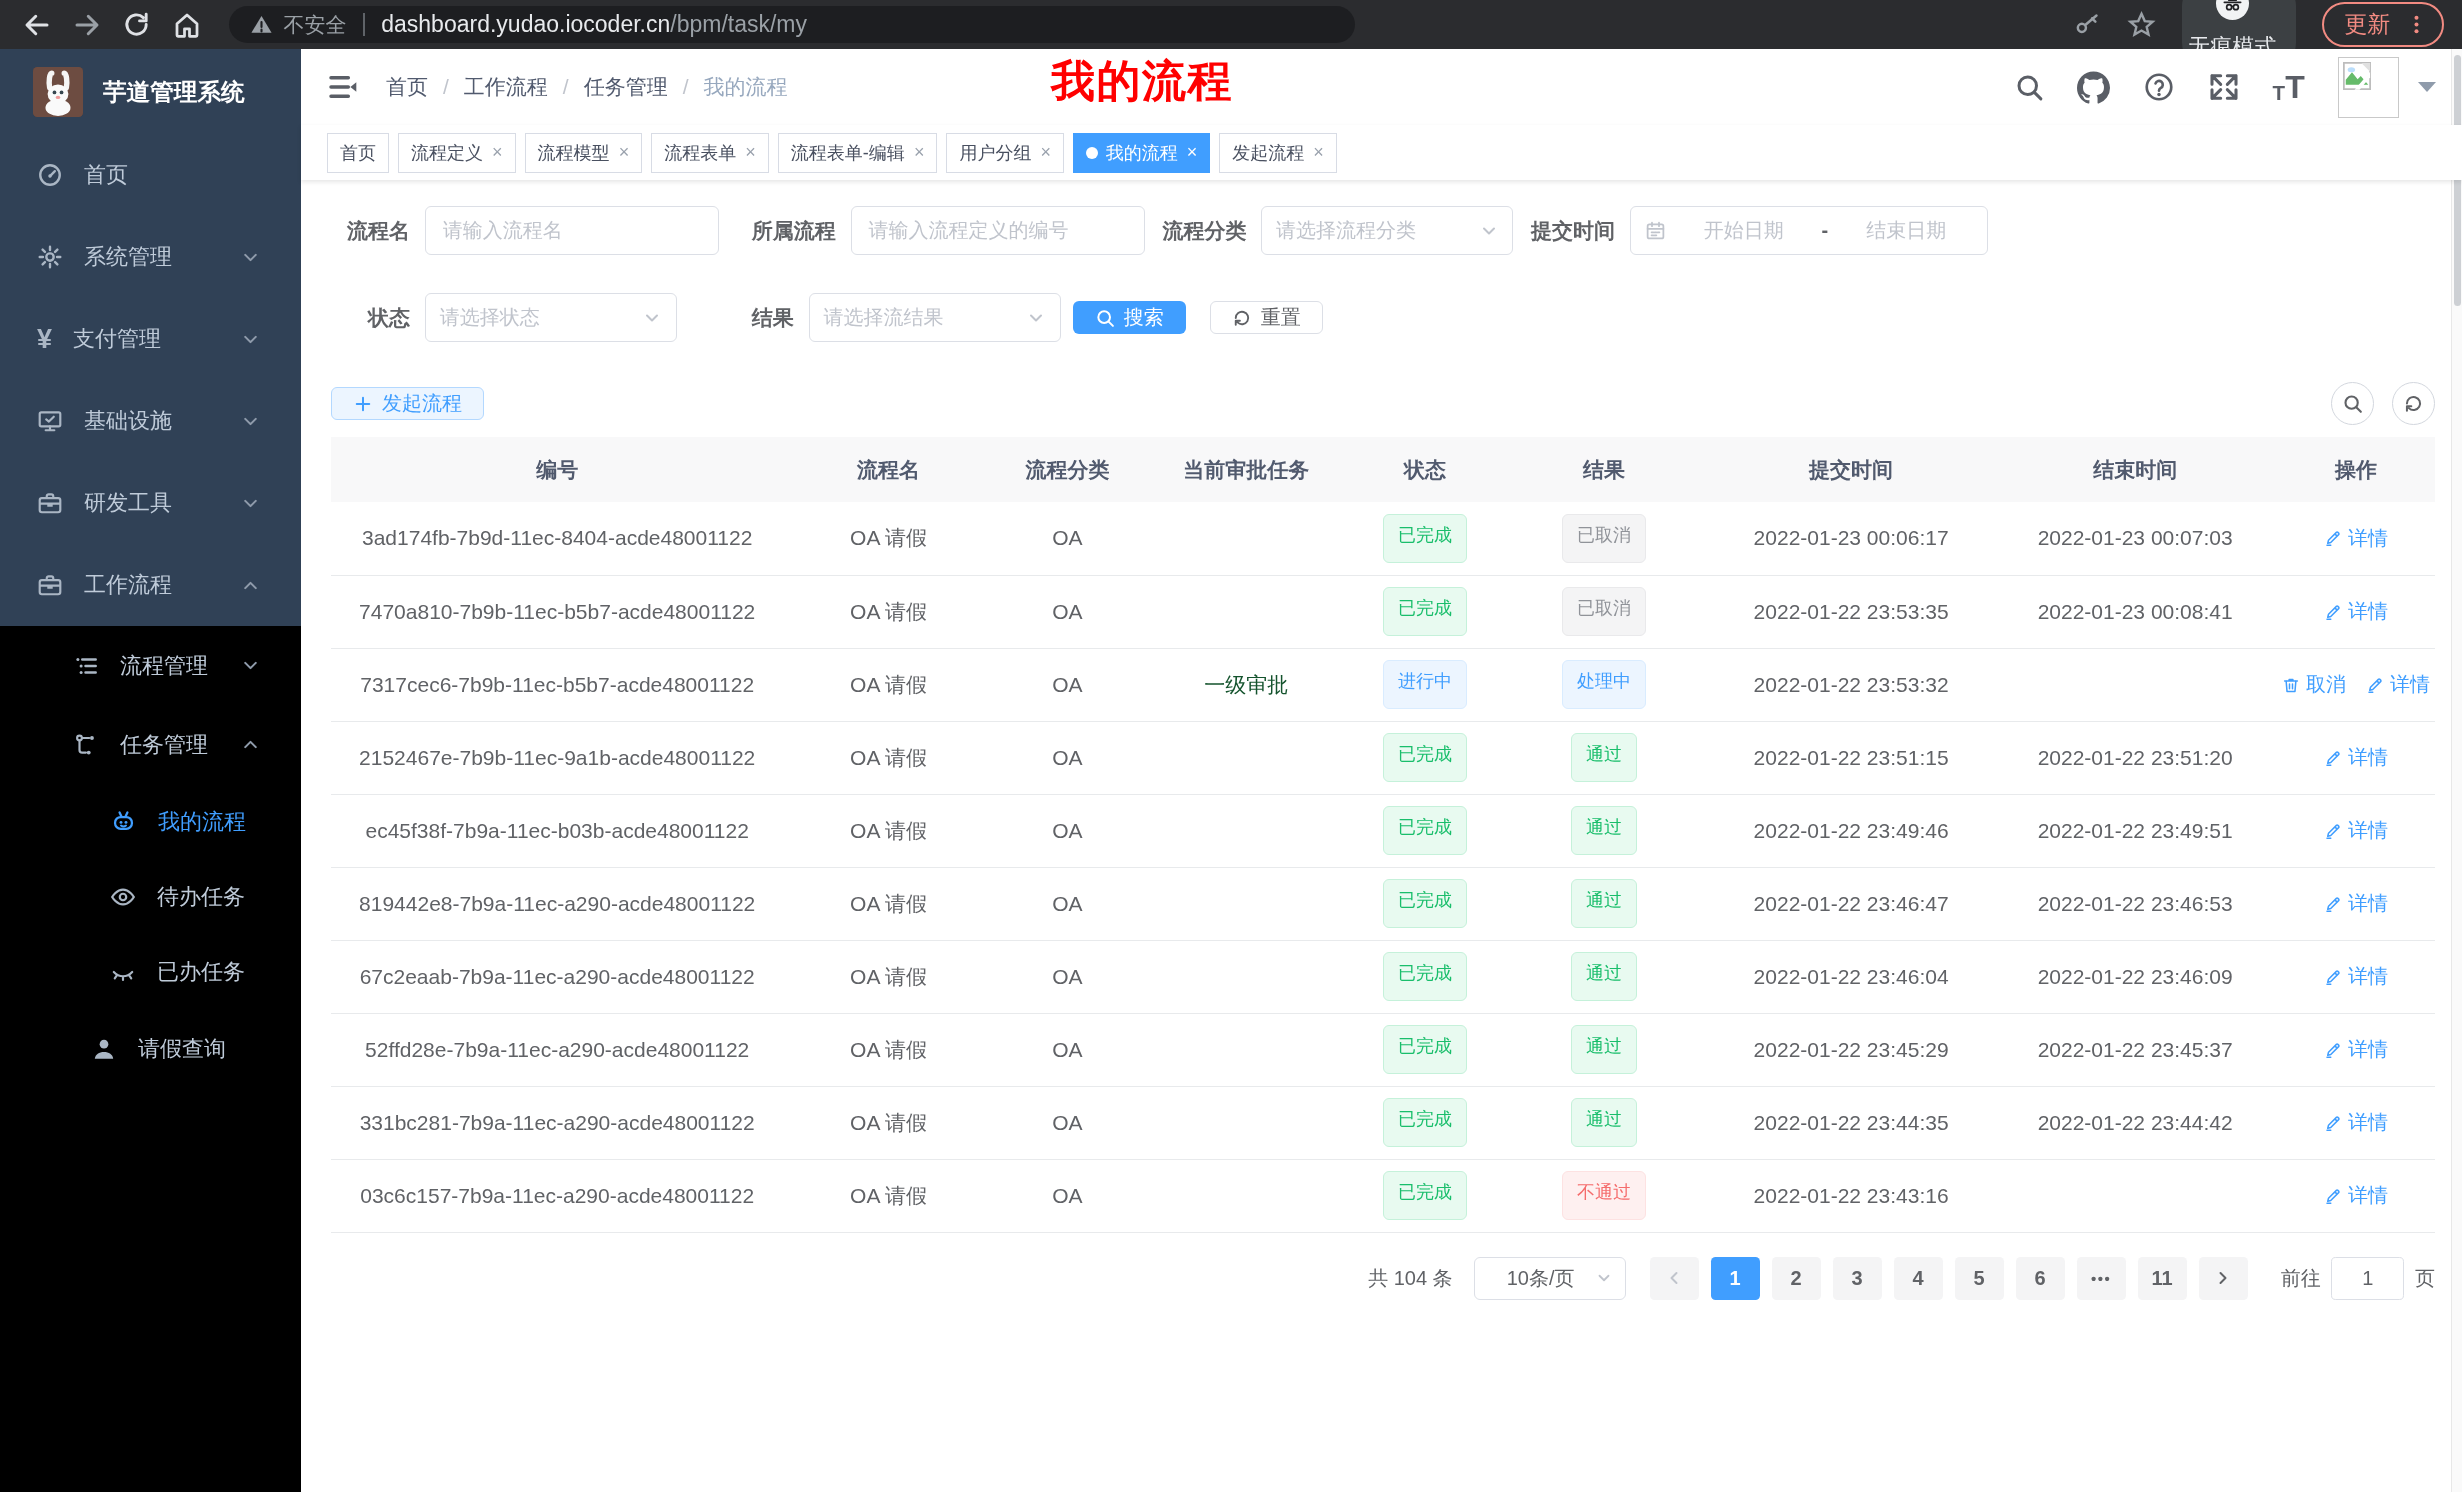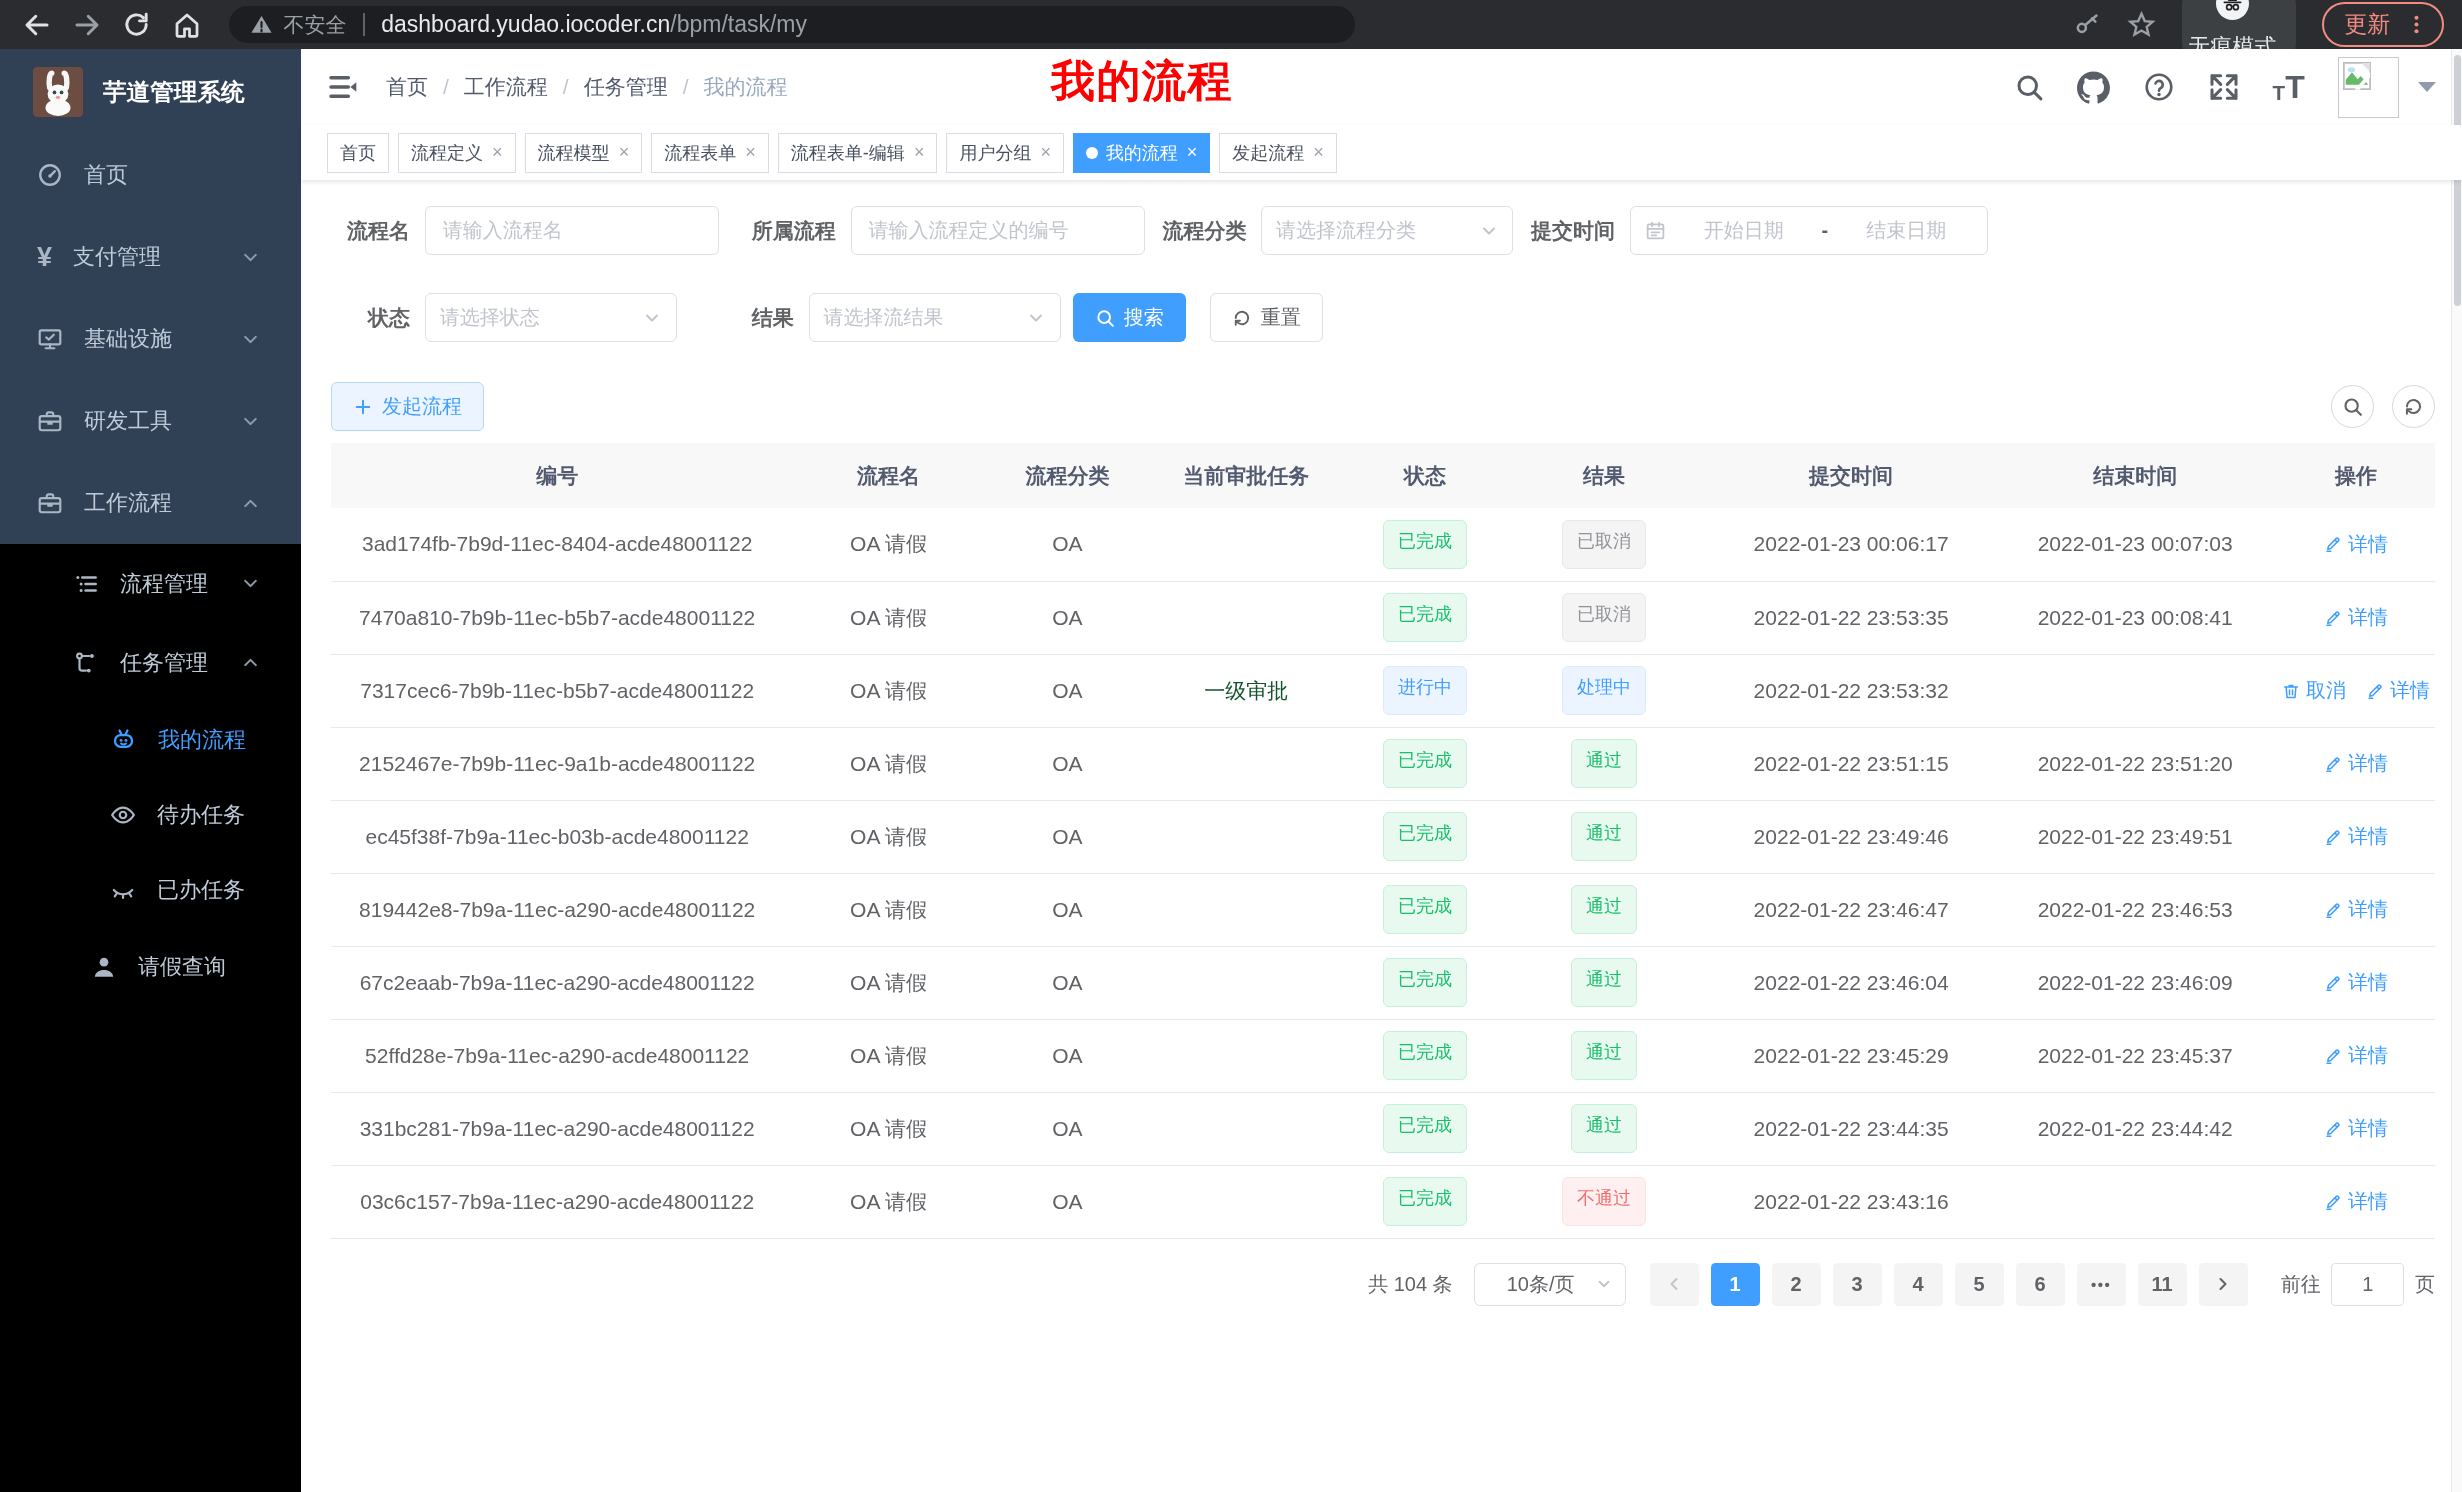--- a/index.html
+++ b/index.html
@@ -70,21 +70,21 @@
   .ctl { height:49px; border:1.5px solid #dcdfe6; border-radius:6px; background:#fff; font-size:20px; color:#606266; }
   input.ctl { width:294px; padding:0 16.7px; outline:none; }
   input.ctl::placeholder { color:#c0c4cc; }
   .select { width:252px; display:flex; align-items:center; padding:0 13.7px; cursor:pointer; }
   .select .ph { color:#c0c4cc; flex:1; }
   .select .chev { color:#c0c4cc; }
   .daterange { width:358px; display:flex; align-items:center; gap:10.7px; padding:0 13.7px; }
   .daterange .cal { color:#c0c4cc; }
   .daterange .ph { color:#c0c4cc; flex:1; text-align:center; }
   .daterange .sep { color:#606266; font-weight:600; }
-  .btn { height:49px; border-radius:6px; font-size:20px; display:inline-flex; align-items:center; gap:9px; padding:0 21px; cursor:pointer; border:1.5px solid transparent; }
+  .btn { height:33px; border-radius:6px; font-size:20px; display:inline-flex; align-items:center; gap:9px; padding:0 21px; cursor:pointer; border:1.5px solid transparent; }
   .btn-primary { background:#409eff; color:#fff; margin-left:12px; }
   .btn-default { background:#fff; border-color:#dcdfe6; color:#606266; margin-left:24px; }
   .btn-plain { background:#ecf5ff; border-color:#b3d8ff; color:#409eff; }
   .toolbar { margin-top:40px; display:flex; align-items:center; }
   .round-group { margin-left:auto; display:flex; gap:18px; }
   .round-btn { width:43px; height:43px; border-radius:50%; border:1.5px solid #d3d7de; background:#fff; color:#606266; display:flex; align-items:center; justify-content:center; cursor:pointer; }
 
   
   table { width:100%; border-collapse:collapse; margin-top:12px; font-size:21px; color:#606266; table-layout:fixed; }
   thead th { background:#f8f8f9; color:#515a6e; font-weight:700; height:65px; text-align:center; }
@@ -340,20 +340,33 @@
       </div>
       <div class="side-item">
         <span class="ic">
             <svg width="26" height="26" viewBox="0 0 34 34">
               <use href="#i-gauge"></use>
             </svg>
           </span>
         <span>首页</span>
       </div>
       <div class="side-item">
+        <span class="ic">
+            <svg width="26" height="26" viewBox="0 0 34 34">
+              <use href="#i-gear"></use>
+            </svg>
+          </span>
+        <span>系统管理</span>
+        <span class="chev">
+            <svg width="21" height="21" viewBox="0 0 28 28">
+              <use href="#i-chev"></use>
+            </svg>
+          </span>
+      </div>
+      <div class="side-item">
         <span class="ic" style="font-size:27px;font-weight:700;">¥</span>
         <span>支付管理</span>
         <span class="chev">
             <svg width="21" height="21" viewBox="0 0 28 28">
               <use href="#i-chev"></use>
             </svg>
           </span>
       </div>
       <div class="side-item">
         <span class="ic">

